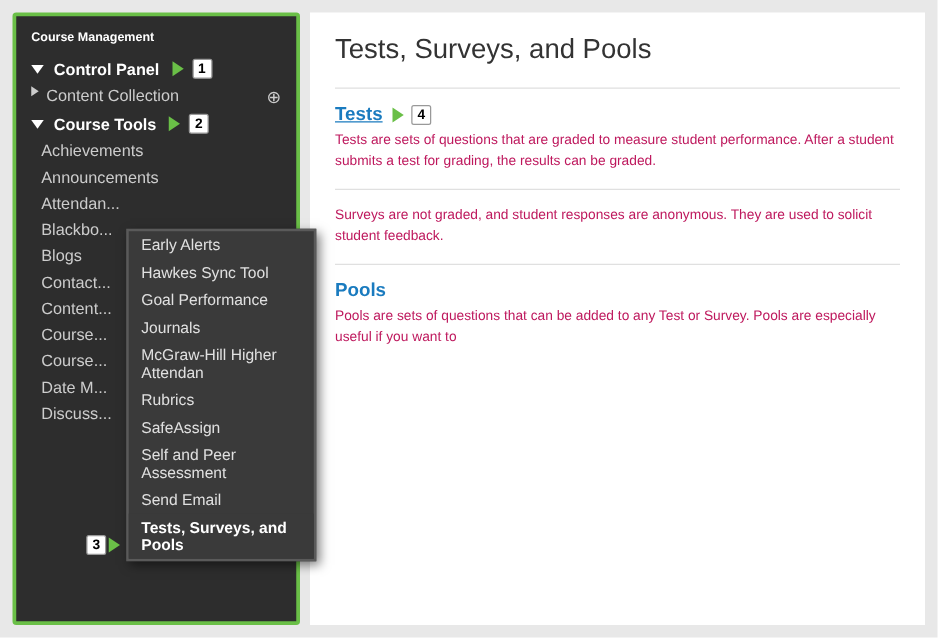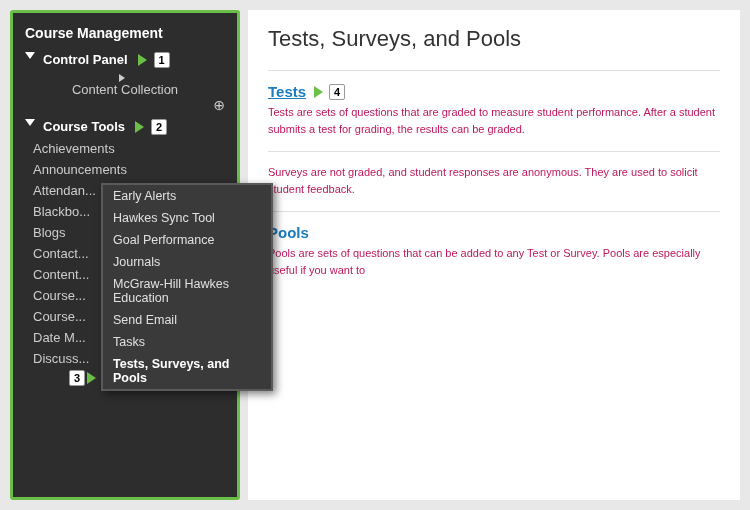--- a/index.html
+++ b/index.html
@@ -27,31 +27,32 @@
       flex-shrink: 0;
       background: #2d2d2d;
       border: 3px solid #6abf47;
       border-radius: 3px;
       padding: 8px 0;
       position: relative;
     }
 
     .sidebar-title {
       color: #fff;
-      font-size: 14px;
+      font-size: 10px;
       font-weight: bold;
       padding: 4px 12px 8px 12px;
     }
 
     .sidebar-section-label {
       color: #fff;
       font-size: 13px;
       font-weight: bold;
       padding: 3px 12px;
       display: flex;
+      align-items: center;
       gap: 4px;
     }
 
     .sidebar-item {
       color: #ccc;
       padding: 3px 12px 3px 20px;
       cursor: pointer;
       font-size: 13px;
     }
 
@@ -65,26 +66,25 @@
       font-weight: bold;
       width: 16px;
       height: 16px;
       border: 1px solid #999;
       border-radius: 2px;
       margin-left: 4px;
     }
 
     .content-collection-row {
       display: flex;
-      align-items: center;
+      align-items: flex-start;
       color: #ccc;
       padding: 3px 12px 3px 12px;
       cursor: pointer;
       font-size: 13px;
-      flex-direction: column;
     }
     .content-collection-row .arrow-right {
       display: inline-block;
       width: 0; height: 0;
       border-top: 4px solid transparent;
       border-bottom: 4px solid transparent;
       border-left: 6px solid #ccc;
       margin-right: 6px;
     }
     .content-collection-row .plus-icon {
@@ -217,28 +217,30 @@
     <div class="sidebar-item">Attendan...</div>
     <div class="sidebar-item">Blackbo...</div>
     <div class="sidebar-item">Blogs</div>
     <div class="sidebar-item">Contact...</div>
     <div class="sidebar-item">Content...</div>
     <div class="sidebar-item">Course...</div>
     <div class="sidebar-item">Course...</div>
     <div class="sidebar-item">Date M...</div>
     <div class="sidebar-item">Discuss...</div>
 
-    <div class="dropdown-menu" style="position:absolute;left:88px;top:170px;width:172px;">
+    <div class="dropdown-menu" style="position:absolute;left:88px;top:170px;width:152px;">
       <div class="dropdown-item">Early Alerts</div>
       <div class="dropdown-item">Hawkes Sync Tool</div>
       <div class="dropdown-item">Goal Performance</div>
       <div class="dropdown-item">Journals</div>
-      <div class="dropdown-item">McGraw-Hill Hawkes Education</div>
+      <div class="dropdown-item">McGraw-Hill Higher Attendan</div>
+      <div class="dropdown-item">Rubrics</div>
+      <div class="dropdown-item">SafeAssign</div>
+      <div class="dropdown-item">Self and Peer Assessment</div>
       <div class="dropdown-item">Send Email</div>
-      <div class="dropdown-item">Tasks</div>
       <div class="dropdown-item active" style="position:relative;">
         Tests, Surveys, and Pools
         
         <span style="position:absolute;left:-38px;bottom:3px;display:flex;align-items:center;gap:2px;">
           <span class="numbered-badge">3</span>
           <span class="green-arrow"></span>
         </span>
       </div>
     </div>
   </div>

